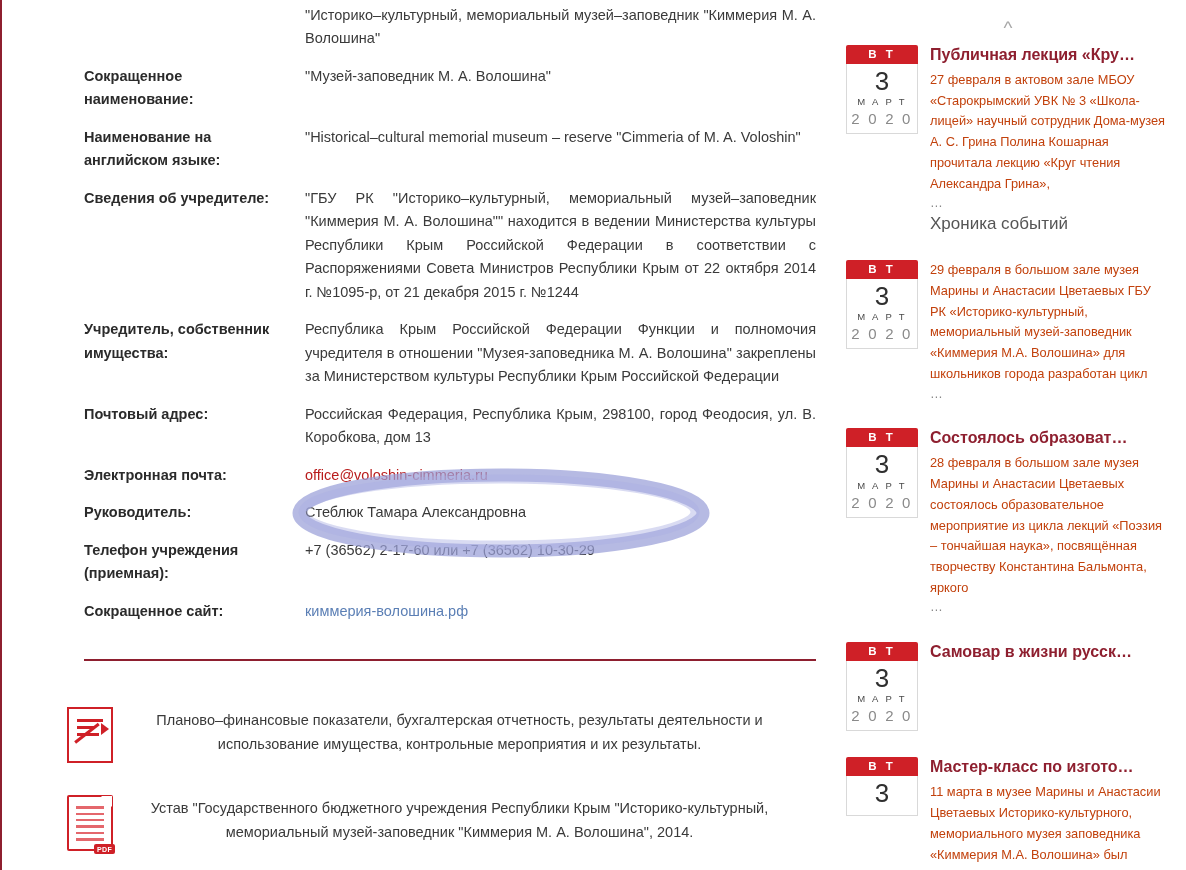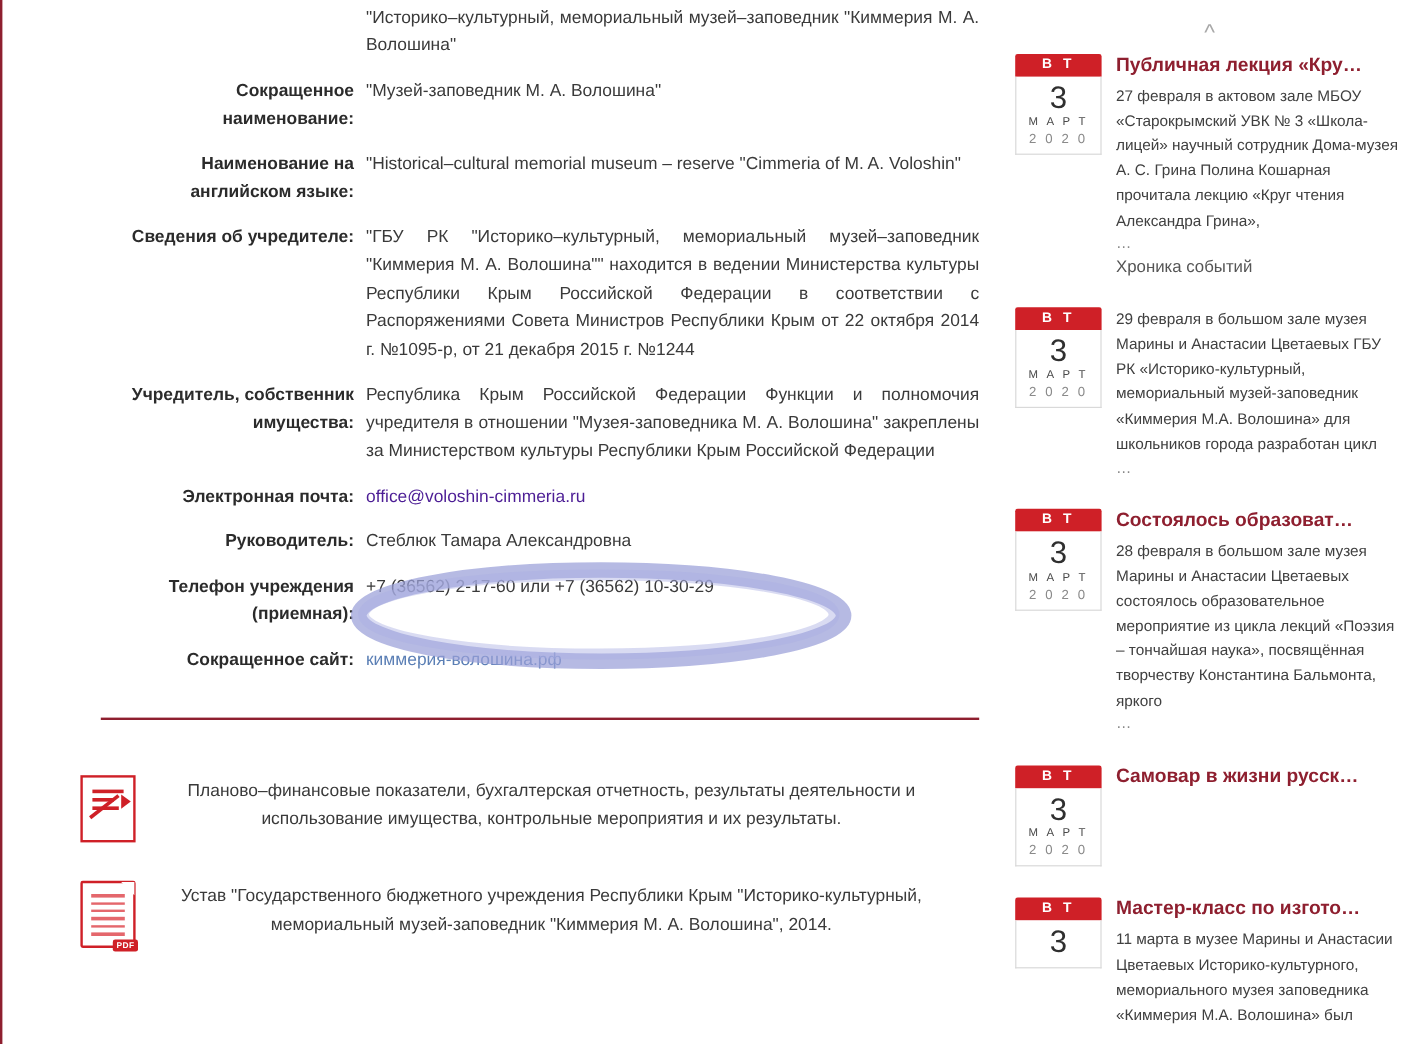--- a/index.html
+++ b/index.html
@@ -39,21 +39,20 @@
   .info-table {
     width: 100%;
     border-collapse: collapse;
     margin-top: 0;
   }
   .info-table td {
     vertical-align: top;
     padding: 0 0 14px 0;
     font-size: 14.5px;
     line-height: 1.62;
-    text-align: right;
   }
   .info-table td.label {
     width: 305px;
     padding-left: 84px;
     padding-right: 10px;
     box-sizing: border-box;
     color: #2b2b2b;
     font-weight: bold;
     font-size: 14.5px;
   }
@@ -61,21 +60,21 @@
     padding-right: 14px;
     text-align: justify;
     text-justify: inter-word;
     color: #3a3a3a;
     font-size: 14.5px;
   }
   .value.first-row {
     padding-top: 4px;
   }
   .link-blue {
-    color: #4c1d95;
+    color: #b91c1c;
     text-decoration: none;
   }
   .site-link {
     color: #5b7fb5;
   }
   .hr-red {
     border: 0;
     border-top: 2px solid #8e1f2f;
     margin: 22px 14px 0 84px;
   }
@@ -242,21 +241,21 @@
     line-height: 1.12;
     font-weight: normal;
   }
   .date-box .month {
     font-size: 9.5px;
     letter-spacing: 2.2px;
     color: #4a4a4a;
     text-transform: uppercase;
   }
   .date-box .year {
-    font-size: 11px;
+    font-size: 15px;
     letter-spacing: 2.2px;
     color: #8a8a8a;
     margin-top: 3px;
   }
   .news-body {
     flex: 1;
     min-width: 0;
   }
   .news-title {
     color: #8e1f2f;
@@ -265,29 +264,29 @@
     line-height: 1.25;
     margin-bottom: 5px;
     white-space: nowrap;
     overflow: hidden;
     text-overflow: ellipsis;
     cursor: pointer;
   }
   .news-text {
     font-size: 12.8px;
     line-height: 1.62;
-    color: #404040;
+    color: #c2410c;
   }
   .news-ellipsis {
     font-size: 12.8px;
     color: #888;
     line-height: 1.4;
   }
   .news-cat {
-    font-size: 14px;
+    font-size: 17px;
     color: #555;
     margin-top: 2px;
   }
 </style>
 </head>
 <body>
 
 <div class="left-rule"></div>
 
 <div class="page">
@@ -308,20 +307,24 @@
         <td class="label">Наименование на английском языке:</td>
         <td class="value">"Historical–cultural memorial museum – reserve "Cimmeria of M. A. Voloshin"</td>
       </tr>
       <tr>
         <td class="label">Сведения об учредителе:</td>
         <td class="value">"ГБУ РК "Историко–культурный, мемориальный музей–заповедник "Киммерия М. А. Волошина"" находится в ведении Министерства культуры Республики Крым Российской Федерации в соответствии с Распоряжениями Совета Министров Республики Крым от 22 октября 2014 г. №1095-р, от 21 декабря 2015 г. №1244</td>
       </tr>
       <tr>
         <td class="label">Учредитель, собственник имущества:</td>
         <td class="value">Республика Крым Российской Федерации Функции и полномочия учредителя в отношении "Музея-заповедника М. А. Волошина" закреплены за Министерством культуры Республики Крым Российской Федерации</td>
+      </tr>
+      <tr>
+        <td class="label">Почтовый адрес:</td>
+        <td class="value">Российская Федерация, Республика Крым, 298100, город Феодосия, ул. В. Коробкова, дом 13</td>
       </tr>
       <tr>
         <td class="label">Электронная почта:</td>
         <td class="value">
           <a class="link-blue" href="#">office@voloshin-cimmeria.ru</a>
         </td>
       </tr>
       <tr>
         <td class="label">Руководитель:</td>
         <td class="value">Стеблюк Тамара Александровна</td>

